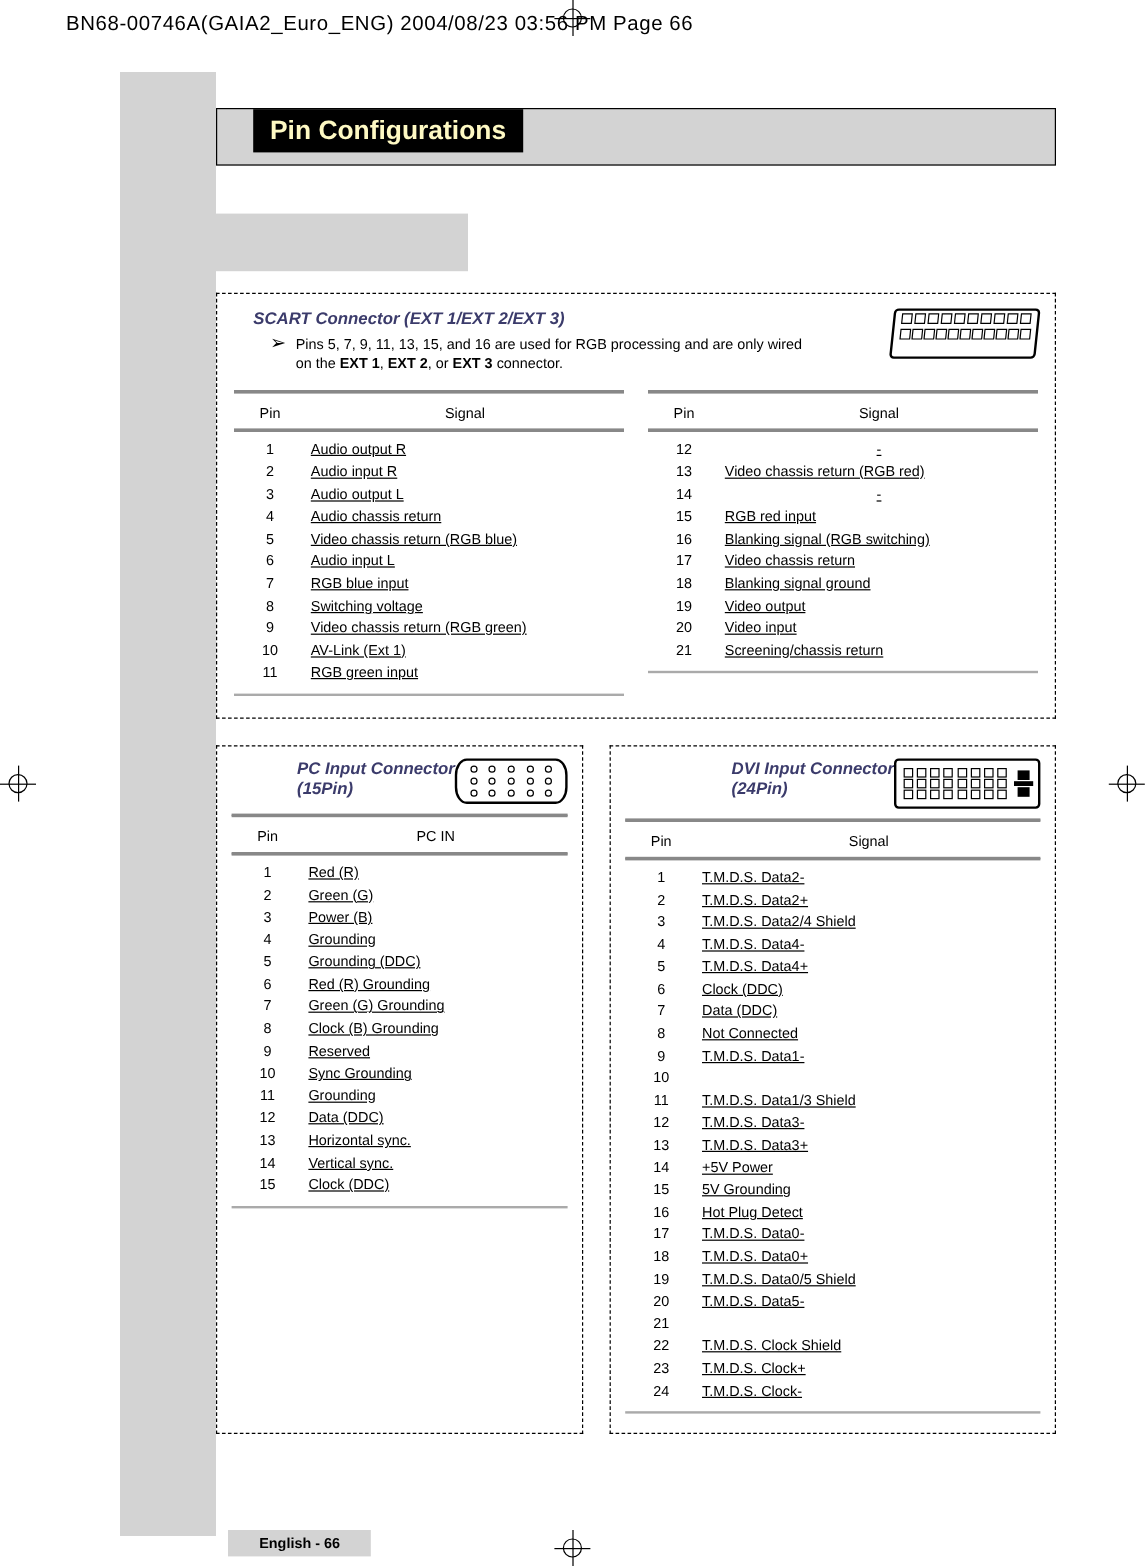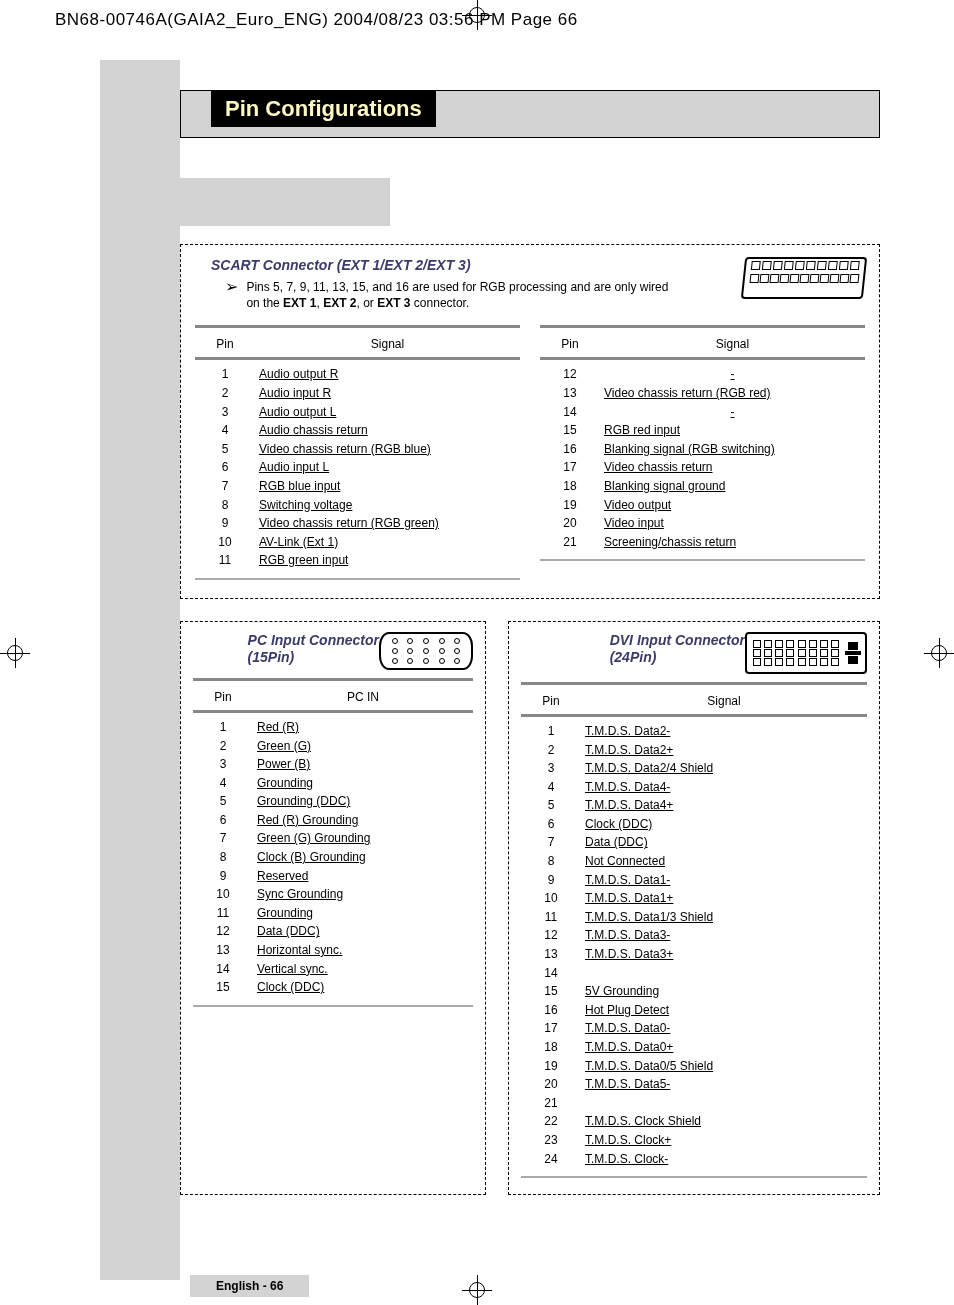--- a/index.html
+++ b/index.html
@@ -521,36 +521,36 @@
             <div class="trow">
               <div class="c-pin">8</div>
               <div class="c-sig">Not Connected</div>
             </div>
             <div class="trow">
               <div class="c-pin">9</div>
               <div class="c-sig">T.M.D.S. Data1-</div>
             </div>
             <div class="trow">
               <div class="c-pin">10</div>
-              <div class="c-sig">T.M.D.S. Data1+</div>
             </div>
             <div class="trow">
               <div class="c-pin">11</div>
               <div class="c-sig">T.M.D.S. Data1/3 Shield</div>
             </div>
             <div class="trow">
               <div class="c-pin">12</div>
               <div class="c-sig">T.M.D.S. Data3-</div>
             </div>
             <div class="trow">
               <div class="c-pin">13</div>
               <div class="c-sig">T.M.D.S. Data3+</div>
             </div>
             <div class="trow">
               <div class="c-pin">14</div>
+              <div class="c-sig">+5V Power</div>
             </div>
             <div class="trow">
               <div class="c-pin">15</div>
               <div class="c-sig">5V Grounding</div>
             </div>
             <div class="trow">
               <div class="c-pin">16</div>
               <div class="c-sig">Hot Plug Detect</div>
             </div>
             <div class="trow">

